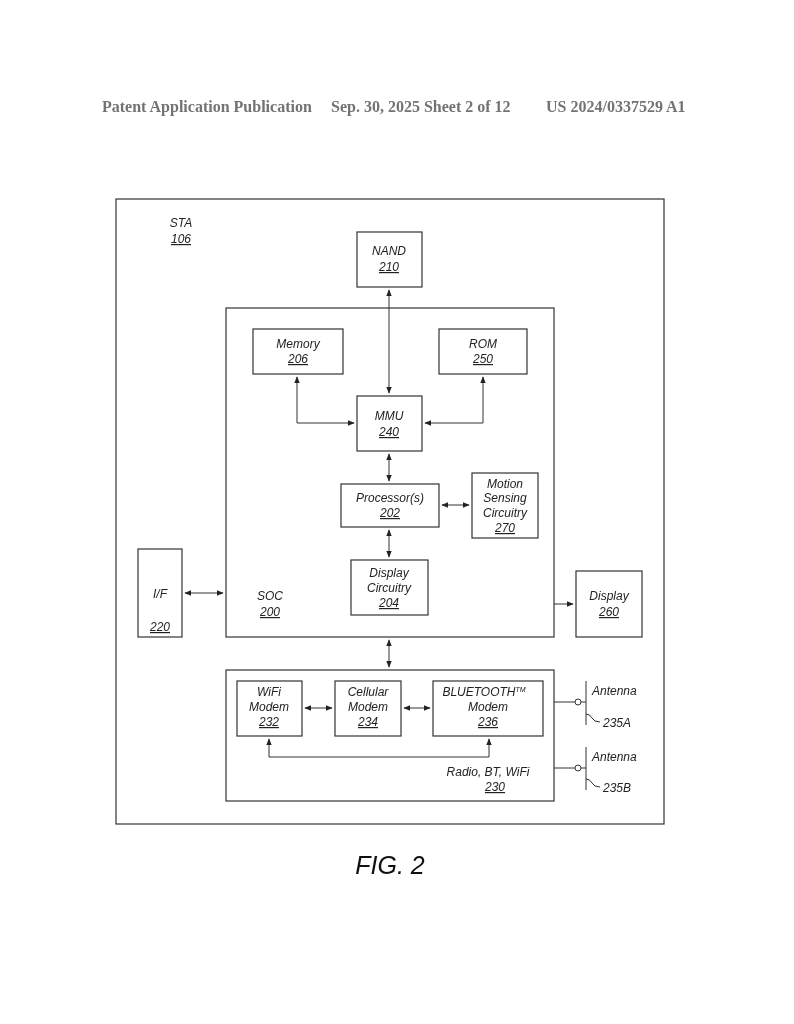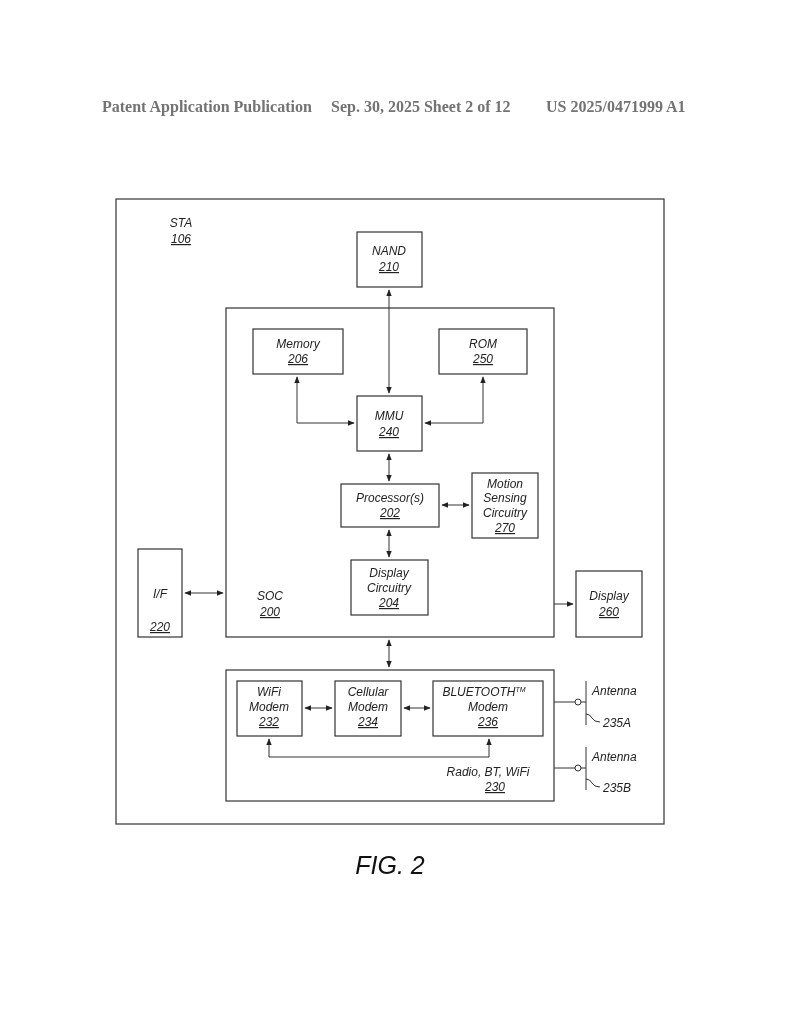--- a/index.html
+++ b/index.html
@@ -9,21 +9,21 @@
     .lbl { font-family:"Liberation Sans", sans-serif; font-style:italic; font-size:12px; fill:#222; }
     .box { fill:#fff; stroke:#333; stroke-width:1.2; }
     .ln { stroke:#333; stroke-width:1; fill:none; }
     .fig { font-family:"Liberation Sans", sans-serif; font-style:italic; font-size:25px; fill:#111; }
   </style>
 </head>
 <body>
 
 <div class="hdr" style="left:102px">Patent Application Publication</div>
 <div class="hdr" style="left:331px">Sep. 30, 2025  Sheet 2 of 12</div>
-<div class="hdr" style="left:546px">US 2025/0471999 A1</div>
+<div class="hdr" style="left:546px">US 2024/0337529 A1</div>
 
 <svg width="794" height="1024" viewBox="0 0 794 1024">
   <defs>
     <marker id="ah" viewBox="0 0 10 10" refX="9" refY="5" markerWidth="7" markerHeight="7" orient="auto-start-reverse">
       <path d="M0,1 L10,5 L0,9 z" fill="#222"></path>
     </marker>
   </defs>
 
   <rect class="box" x="116" y="199" width="548" height="625"></rect>
   <text class="lbl" x="181" y="227" text-anchor="middle">STA</text>

